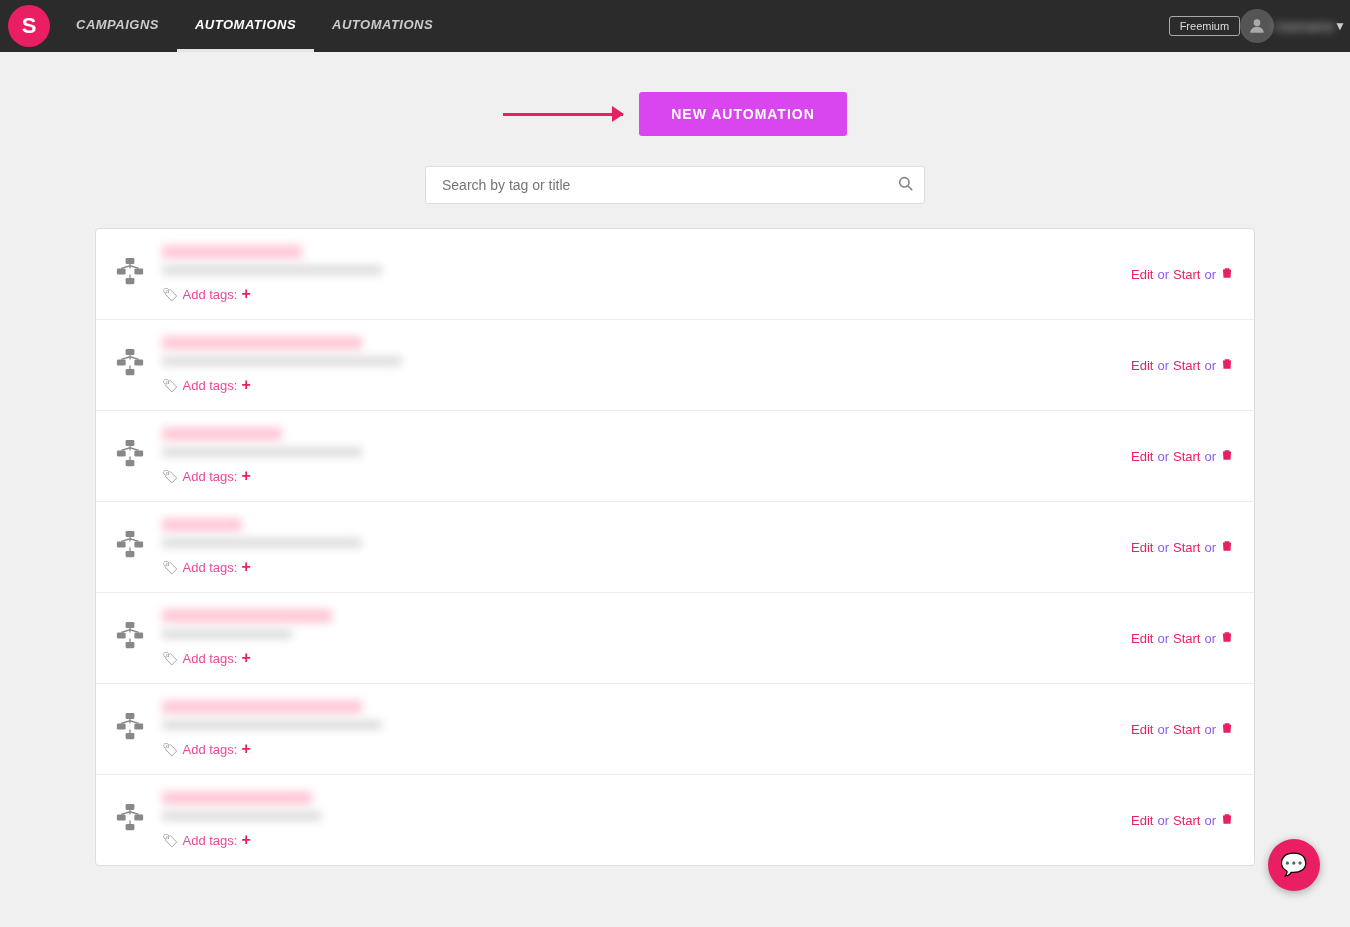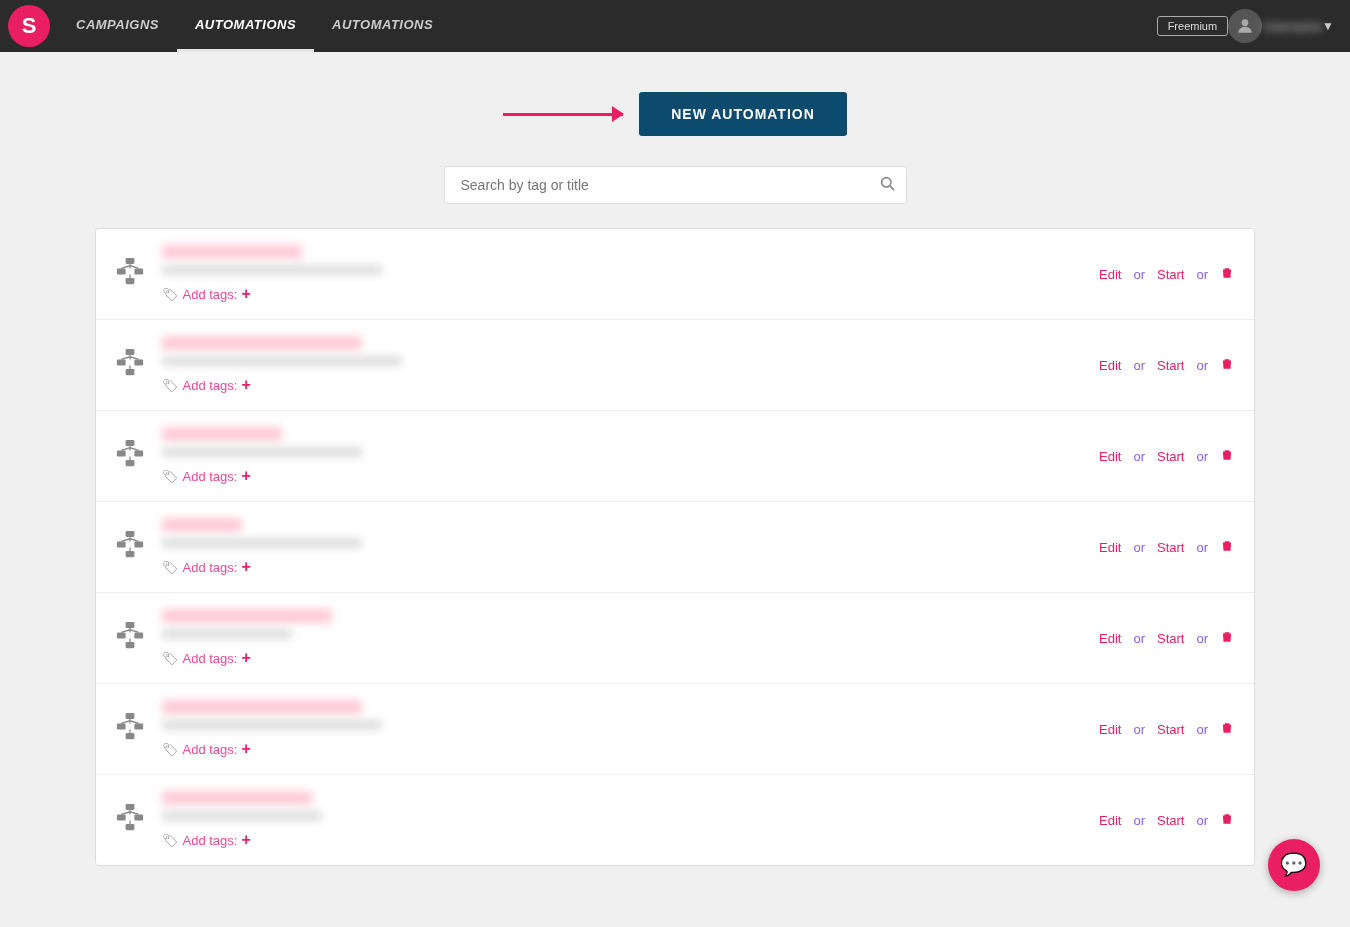--- a/index.html
+++ b/index.html
@@ -38,21 +38,21 @@
       cursor: pointer;
       border-bottom: 3px solid transparent;
       font-style: italic;
     }
     .nav-link.active {
       color: white;
       border-bottom: 3px solid #e5e5e5;
     }
     .navbar-right {
       display: flex; align-items: center; gap: 0;
-      margin-right: 16px;
+      margin-right: 4px;
     }
     .freemium-badge {
       background: transparent;
       border: 1px solid #aaa;
       color: #ddd;
       font-size: 11px;
       padding: 3px 10px;
       border-radius: 3px;
     }
     .user-avatar {
@@ -97,40 +97,40 @@
     .arrow-line::after {
       content: '';
       position: absolute;
       right: -1px; top: 50%;
       transform: translateY(-50%);
       border-left: 12px solid #e91e63;
       border-top: 8px solid transparent;
       border-bottom: 8px solid transparent;
     }
     .new-automation-btn {
-      background: #0c4a6e;
+      background: #d946ef;
       color: white;
       border: none;
       padding: 14px 32px;
       font-size: 14px;
       font-weight: 700;
       letter-spacing: 1px;
       cursor: pointer;
       border-radius: 3px;
     }
 
     
     .search-container {
       display: flex;
       justify-content: center;
       margin-bottom: 24px;
     }
     .search-box {
       position: relative;
-      width: 463px;
+      width: 500px;
     }
     .search-input {
       width: 100%;
       padding: 10px 44px 10px 16px;
       border: 1px solid #ddd;
       border-radius: 3px;
       font-size: 14px;
       color: #666;
       outline: none;
       background: white;
@@ -188,21 +188,21 @@
       font-size: 13px;
       color: #ec4899;
     }
     .add-tags-plus {
       color: #e91e63;
       font-size: 16px;
       font-weight: bold;
       cursor: pointer;
     }
     .automation-actions {
-      display: flex; align-items: center; gap: 12px;
+      display: flex; align-items: center; gap: 4px;
       flex-shrink: 0;
       justify-content: space-between;
     }
     .action-link {
       color: #e91e63;
       font-size: 13px;
       cursor: pointer;
       text-decoration: none;
     }
     .action-sep {

